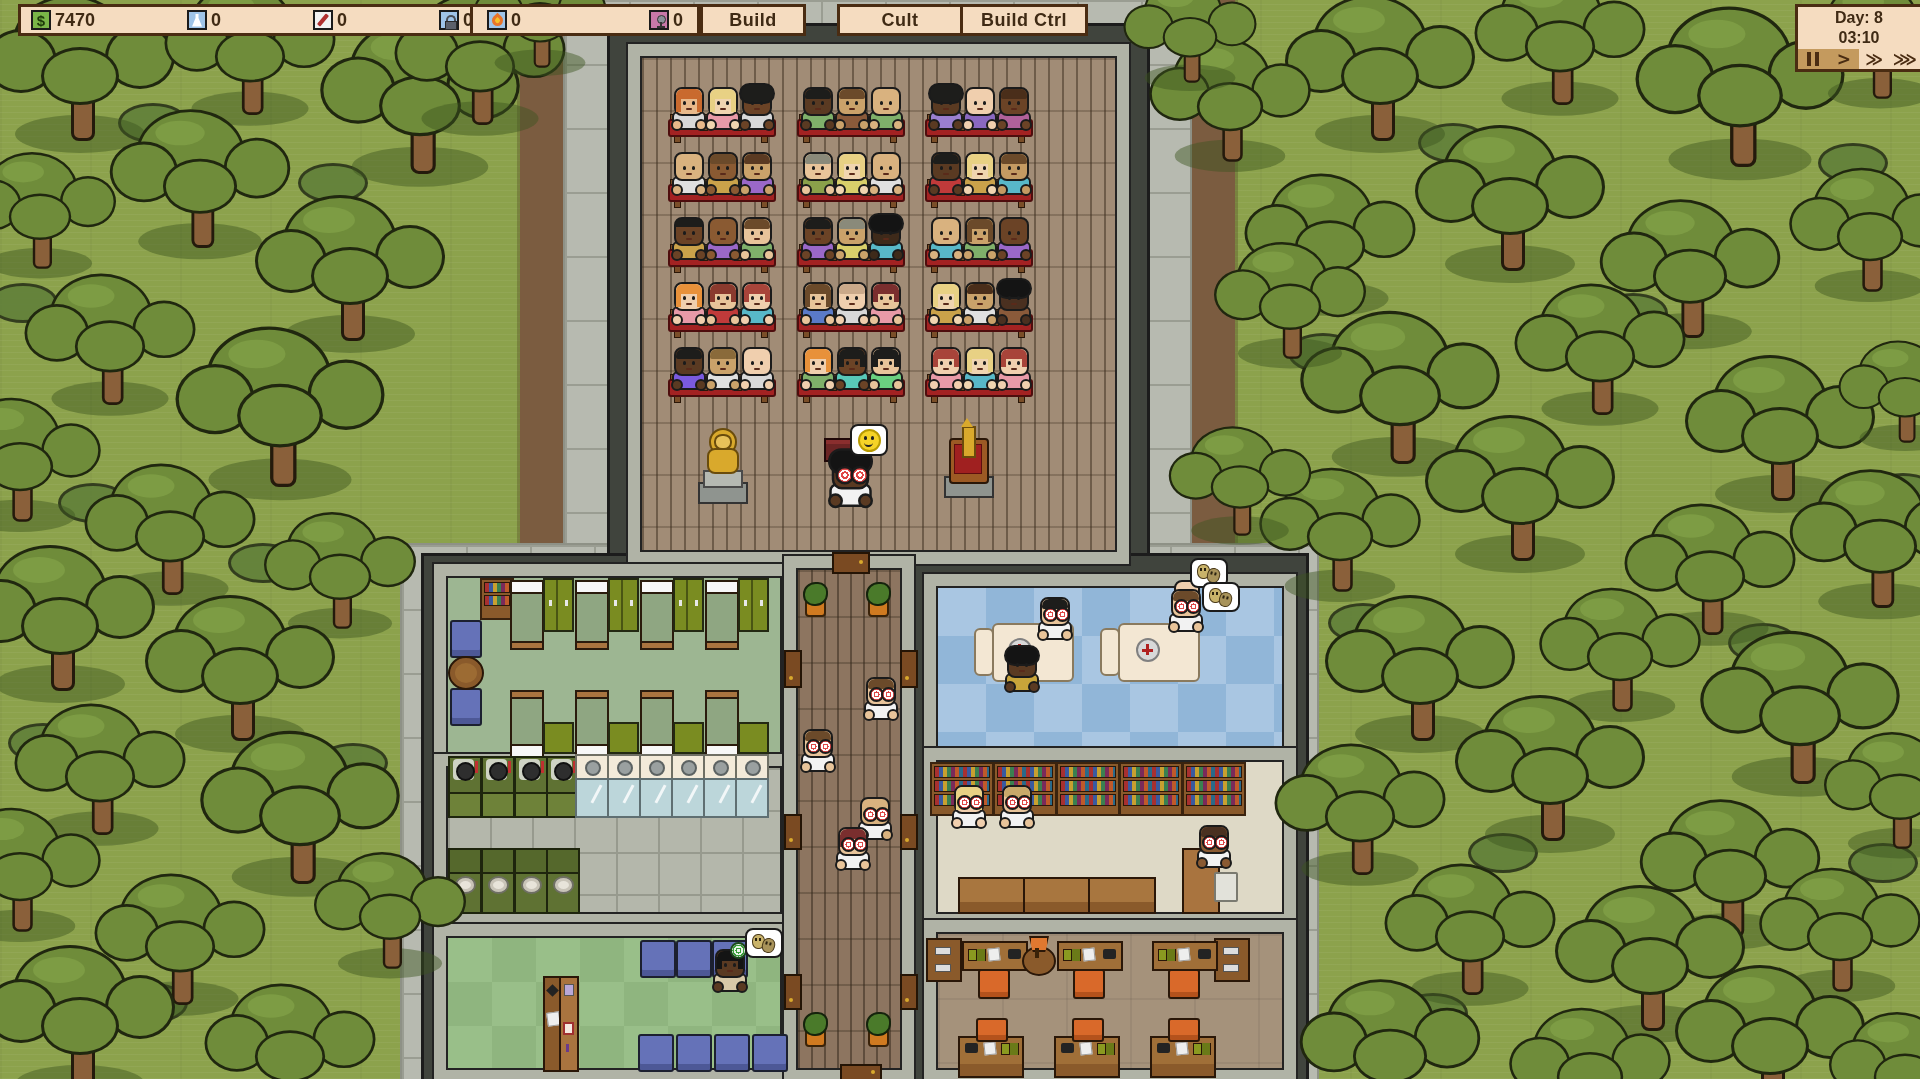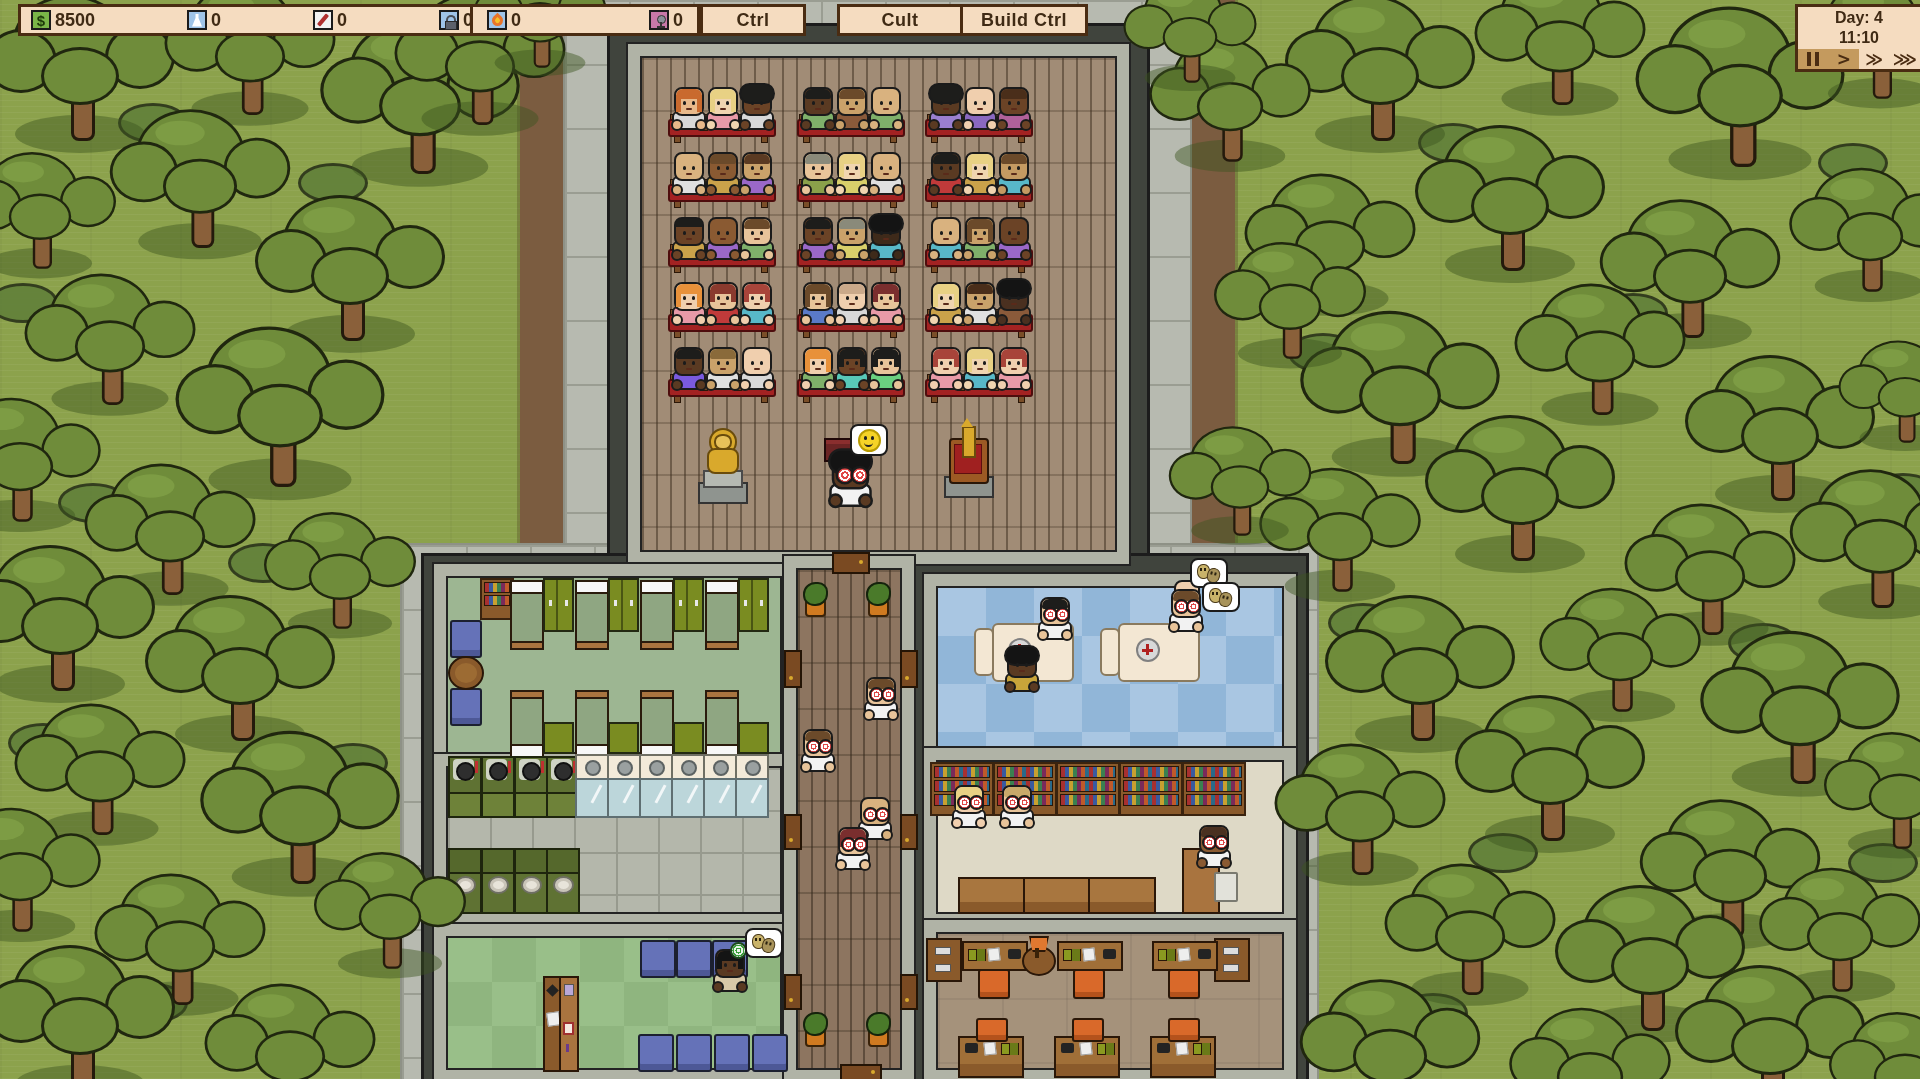--- a/index.html
+++ b/index.html
@@ -1885,21 +1885,21 @@
         <span class="bk" style="right:12px;top:5px"></span>
       </div>
       <div class="abs chair-or" style="left: 976px; top: 1018px; width: 28px; height: 20px; z-index: 3;"></div>
       <div class="abs chair-or" style="left: 1072px; top: 1018px; width: 28px; height: 20px; z-index: 3;"></div>
       <div class="abs chair-or" style="left: 1168px; top: 1018px; width: 28px; height: 20px; z-index: 3;"></div>
     </div>
 
   <div class="panel" id="panel1" style="left:18px;width:442px;justify-content:space-between;padding:0 10px;">
     <div class="res">
       <span class="ricon i-money">$</span>
-      <span>8500</span>
+      <span>7470</span>
     </div>
     <div class="res">
       <span class="ricon i-blue">
           <span class="flaskshape"></span>
         </span>
       <span>0</span>
     </div>
     <div class="res">
       <span class="ricon i-white">
           <span class="pencilshape"></span>
@@ -1928,32 +1928,32 @@
       <span class="ricon i-pink">
           <span class="micball"></span>
           <span class="micstem"></span>
           <span class="micbase"></span>
         </span>
       <span>0</span>
     </div>
   </div>
 
   <div class="panel hudbtn" style="left:700px;width:100px;">
-    <span>Ctrl</span>
+    <span>Build</span>
   </div>
   <div class="panel hudbtn" style="left:837px;width:120px;">
     <span>Cult</span>
   </div>
   <div class="panel hudbtn" style="left:960px;width:122px;">
     <span>Build Ctrl</span>
   </div>
 
   <div id="clockpanel" style="left:1795px;width:122px;">
-    <div class="clocktext">Day: 4</div>
-    <div class="clocktext">11:10</div>
+    <div class="clocktext">Day: 8</div>
+    <div class="clocktext">03:10</div>
     <div class="ctrlrow">
       <div class="ctrl active-bg">
           <span class="pausebar"></span>
           <span class="pausebar"></span>
         </div>
       <div class="ctrl active-bg">&gt;</div>
       <div class="ctrl">≫</div>
       <div class="ctrl">⋙</div>
     </div>
   </div>

